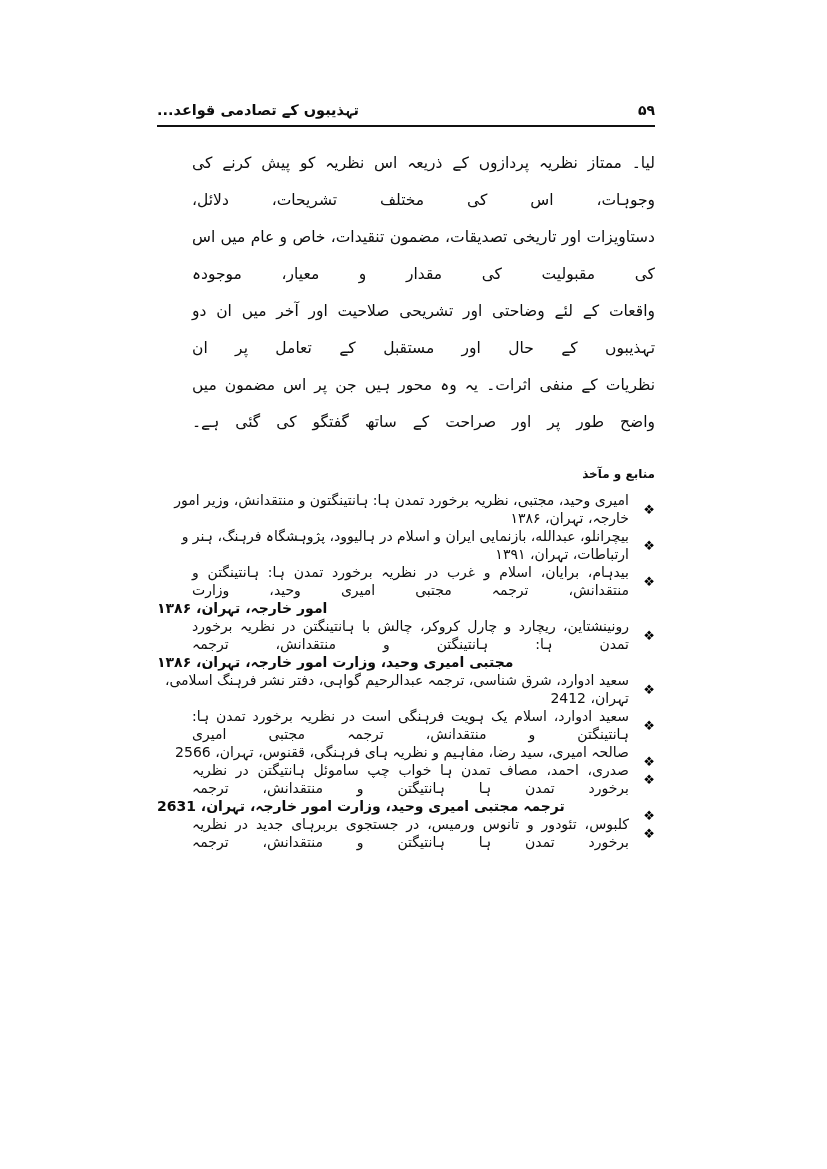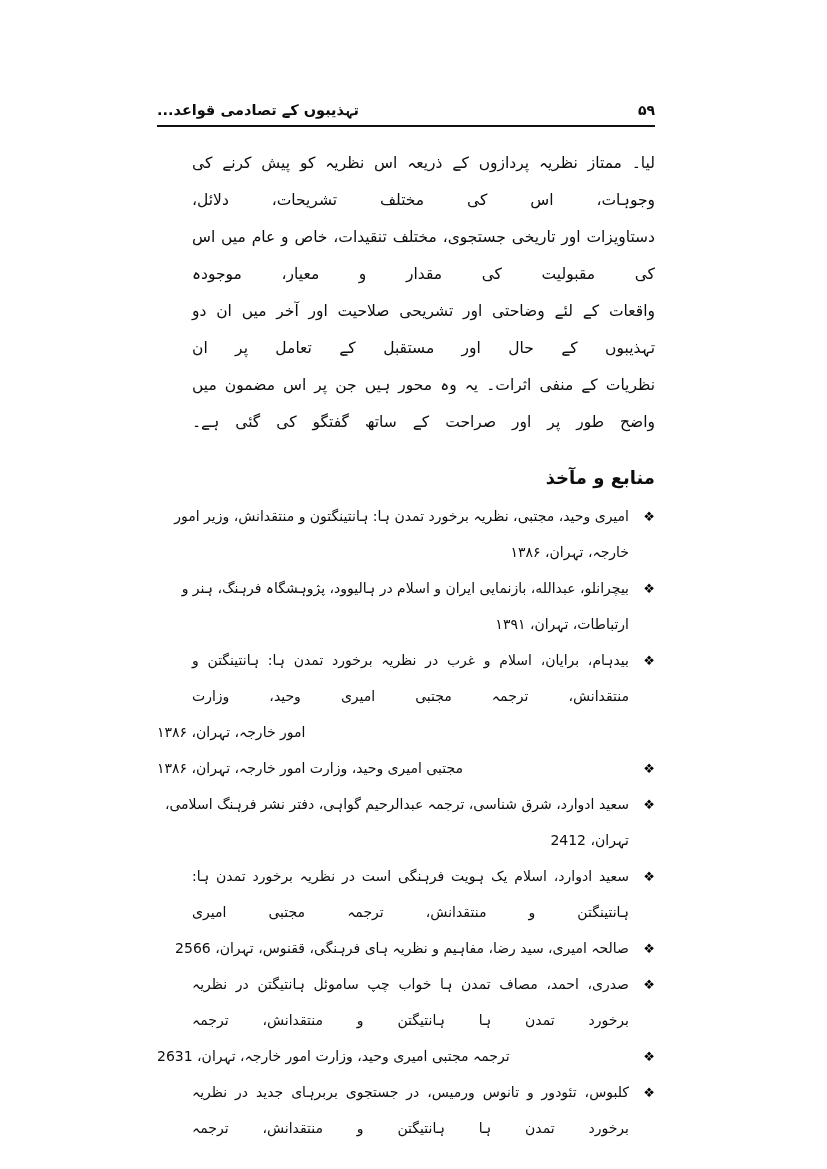--- a/index.html
+++ b/index.html
@@ -35,61 +35,61 @@
     border-top: 2px solid #111;
     margin: 5px 0 0 0;
   }
   
   .intro { margin-top: 18px; font-size: 15.5px; }
   .intro .ln { line-height: 37px; }
   
   .refs-heading {
     margin: 26px 0 10px 0;
     font-weight: bold;
-    font-size: 18px;
+    font-size: 12px;
     text-align: right;
   }
   .refs-list { font-size: 14px; }
   .ref-item {
     position: relative;
     padding-right: 26px; 
   }
   .bullet {
     position: absolute;
     right: 0;
     top: 4px;
     font-size: 13px;
     line-height: 30px;
     color: #000;
   }
-  .ref-item .ln { line-height: 36px; }
+  .ref-item .ln { line-height: 18px; }
   
   .ln.stretch { text-align: justify; text-align-last: justify; margin-left: 35px; }
   .ln.single  { text-align: right; }
   .ln.cont    { text-align: left; margin-left: 0; padding-left: 0; margin-right: 0; }
-  .ref-item .ln.cont { text-align: left; margin-left: 0; padding-left: 0; margin-right: 90px; text-align: left; }
+  .ref-item .ln.cont { text-align: left; margin-left: 0; padding-left: 0; margin-right: 90px; text-align: left; font-weight: bold; }
   
   .ref-item .ln.cont { margin-right: 0; padding-right: 0; }
   .ref-item .ln.contindent { text-align: left; padding-left: 0; }
 </style>
 </head>
 <body>
 
 <div class="page">
   <div class="content">
 
     <div class="running-header">
       <span class="page-number">۵۹</span>
       <span class="running-title">تہذیبوں کے تصادمی قواعد...</span>
     </div>
     <hr class="header-rule">
 
     <div class="intro">
         <div class="ln stretch">لیا۔ ممتاز نظریہ پردازوں کے ذریعہ اس نظریہ کو پیش کرنے کی وجوہات، اس کی مختلف تشریحات، دلائل،</div>
-        <div class="ln stretch">دستاویزات اور تاریخی جستجوی، مختلف تنقیدات، خاص و عام میں اس کی مقبولیت کی مقدار و معیار، موجودہ</div>
+        <div class="ln stretch">دستاویزات اور تاریخی تصدیقات، مضمون تنقیدات، خاص و عام میں اس کی مقبولیت کی مقدار و معیار، موجودہ</div>
         <div class="ln stretch">واقعات کے لئے وضاحتی اور تشریحی صلاحیت اور آخر میں ان دو تہذیبوں کے حال اور مستقبل کے تعامل پر ان</div>
         <div class="ln stretch">نظریات کے منفی اثرات۔ یہ وہ محور ہیں جن پر اس مضمون میں واضح طور پر اور صراحت کے ساتھ گفتگو کی گئی ہے۔</div>
       </div>
 
     <div class="refs-heading">منابع و مآخذ</div>
 
     <div class="refs-list">
         <div class="ref-item">
     <span class="bullet">❖</span>
   <div class="ln single">امیری وحید، مجتبی، نظریہ برخورد تمدن ہا: ہانتینگتون و منتقدانش، وزیر امور خارجہ، تہران، ۱۳۸۶</div>
@@ -98,20 +98,21 @@
     <span class="bullet">❖</span>
   <div class="ln single">بیچرانلو، عبدالله، بازنمایی ایران و اسلام در ہالیوود، پژوہشگاہ فرہنگ، ہنر و ارتباطات، تہران، ۱۳۹۱</div>
         </div>
         <div class="ref-item">
     <span class="bullet">❖</span>
   <div class="ln stretch">بیدہام، برایان، اسلام و غرب در نظریہ برخورد تمدن ہا: ہانتینگتن و منتقدانش، ترجمہ مجتبی امیری وحید، وزارت</div>
           <div class="ln cont contindent" style="margin-right: 64px;">امور خارجہ، تہران، ۱۳۸۶</div>
         </div>
         <div class="ref-item">
     <span class="bullet">❖</span>
+  <div class="ln stretch">رونینشتاین، ریچارد و چارل کروکر، چالش با ہانتینگتن در نظریہ برخورد تمدن ہا: ہانتینگتن و منتقدانش، ترجمہ</div>
           <div class="ln cont contindent" style="margin-right: 64px;">مجتبی امیری وحید، وزارت امور خارجہ، تہران، ۱۳۸۶</div>
         </div>
         <div class="ref-item">
     <span class="bullet">❖</span>
   <div class="ln single">سعید ادوارد، شرق شناسی، ترجمہ عبدالرحیم گواہی، دفتر نشر فرہنگ اسلامی، تہران، 2412</div>
         </div>
         <div class="ref-item">
     <span class="bullet">❖</span>
   <div class="ln stretch">سعید ادوارد، اسلام یک ہویت فرہنگی است در نظریہ برخورد تمدن ہا: ہانتینگتن و منتقدانش، ترجمہ مجتبی امیری</div>
         </div>

